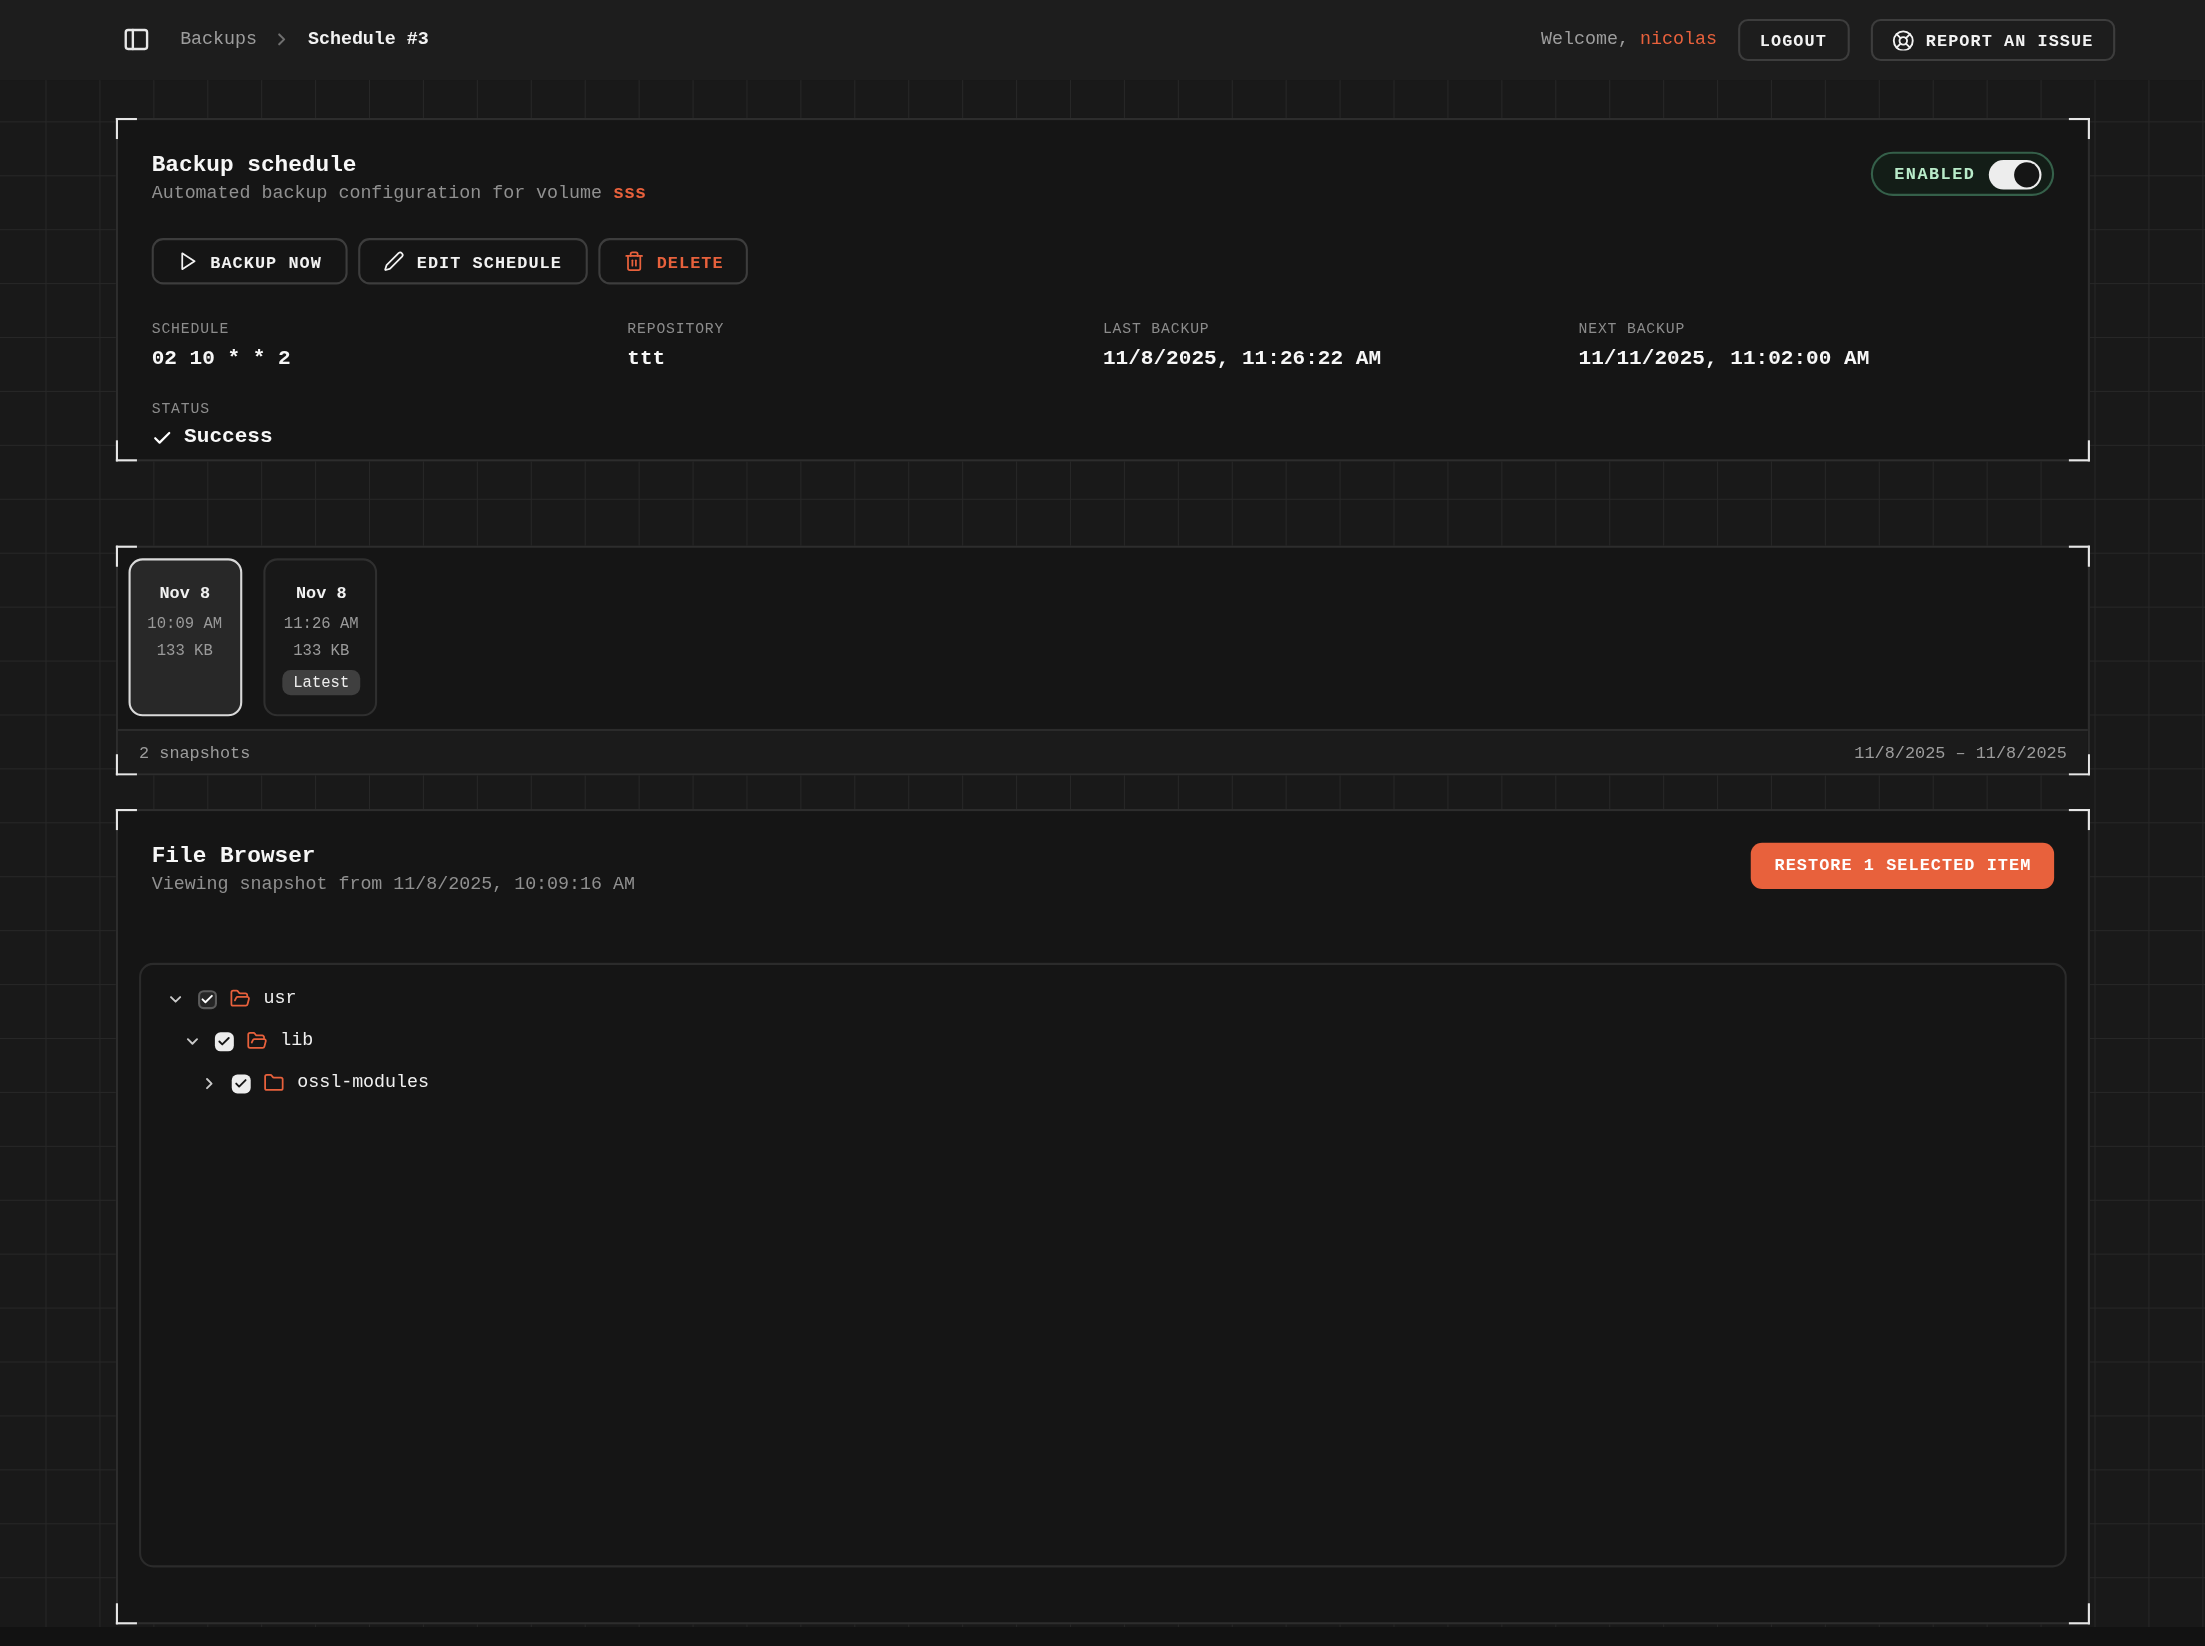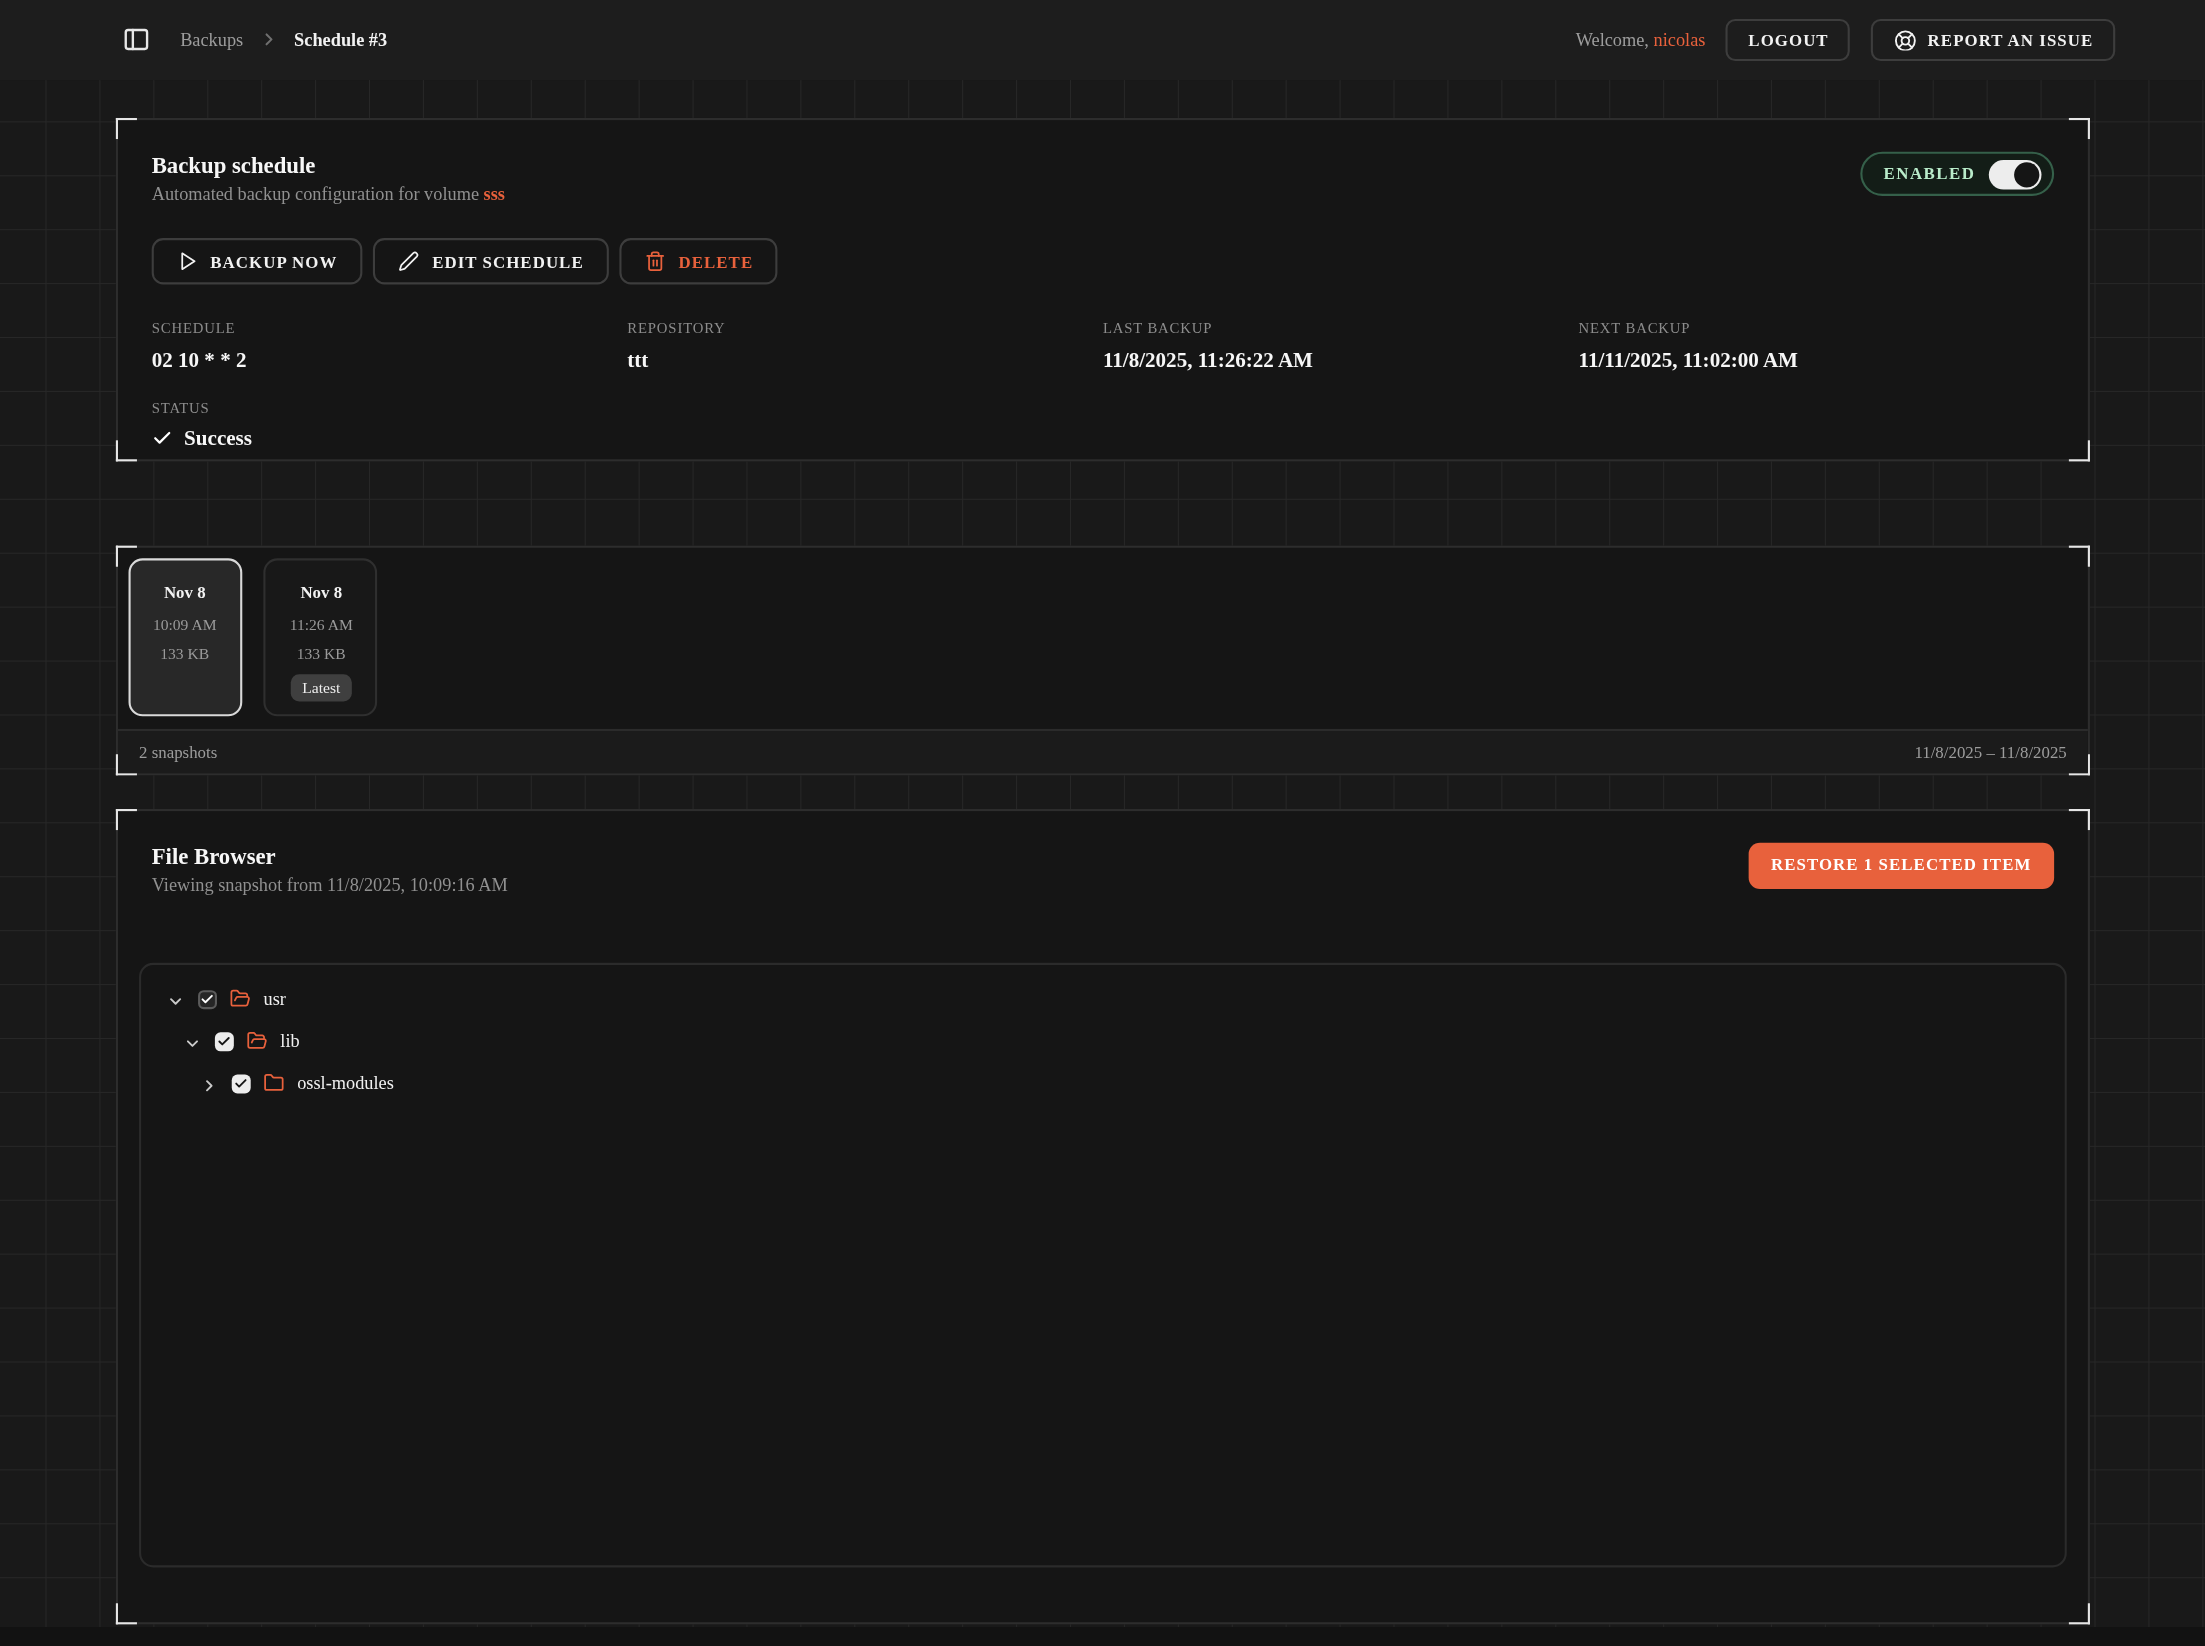--- a/index.html
+++ b/index.html
@@ -1,19 +1,19 @@
 <!DOCTYPE html>
 <html style="font-size:10.8px"><head>
 <meta charset="utf-8">
 <style>
   * { margin:0; padding:0; box-sizing:border-box; }
   html,body { background:#121212; }
   .stage {
     width:2205px; height:1627px; position:relative; overflow:hidden; background:#171717;
-    font-family:Liberation Serif, serif;
+    font-family:Liberation Mono, monospace;
   }
   .screen {
     width:1047px; height:782px; transform:scale(2.1068); transform-origin:0 0;
     color:#f2f2f2;
   }
 
   
   .topbar {
     height:38px; background:#1d1d1d; display:flex; align-items:center;
     padding:0 43px 0 58px; font-size:8.7px;

